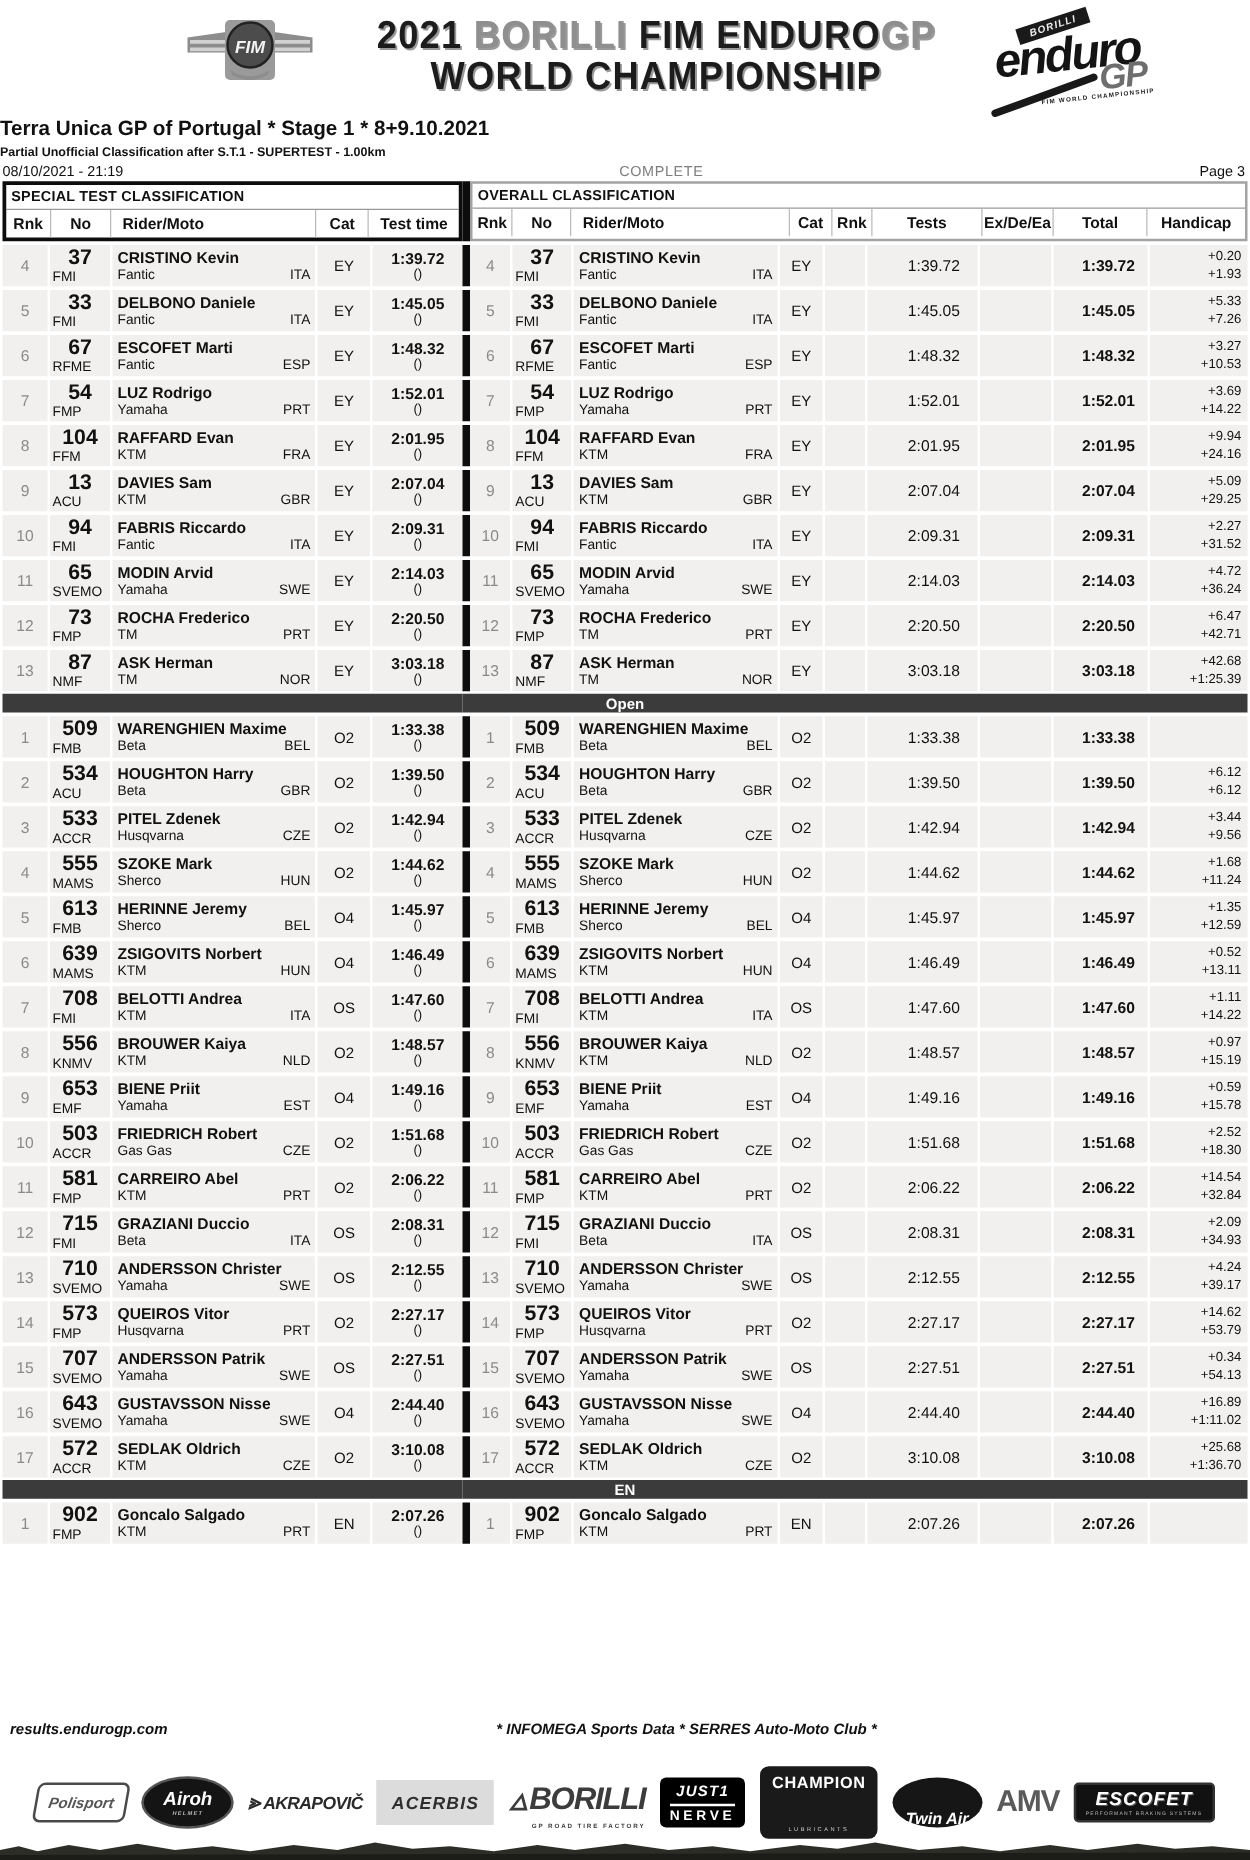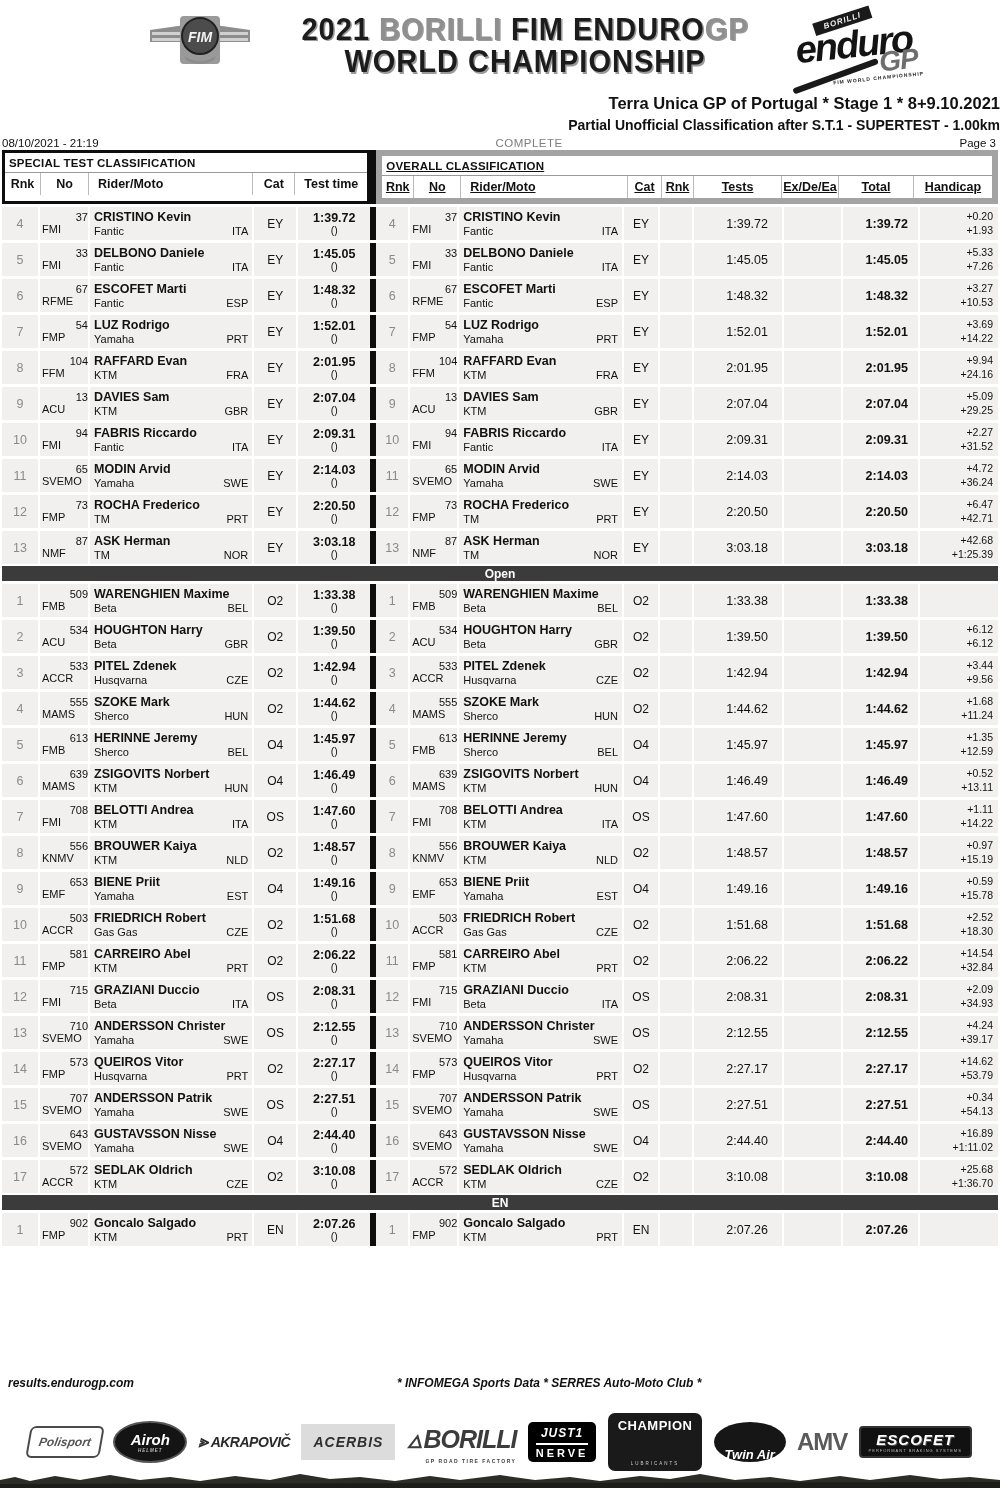--- a/index.html
+++ b/index.html
@@ -12,47 +12,47 @@
   .big-title { text-align:center; font-weight:900; font-size:29px; line-height:1.02; letter-spacing:1px;
                color:#1c1c1c; text-shadow:1.5px 1.5px 0 #9a9a9a; transform:scaleY(1.08); margin-top:8px; }
   .big-title .lt { color:#8f8f8f; }
   .egp-logo { width:150px; height:80px; position:relative; transform:rotate(-6deg); margin-top:2px; }
   .egp-banner { position:absolute; top:2px; left:26px; background:#1a1a1a; color:#eee; font-size:8px; font-weight:700;
                 font-style:italic; padding:2px 10px; transform:rotate(-12deg); letter-spacing:1px;}
   .egp-main { position:absolute; top:12px; left:6px; font-size:38px; font-weight:900; font-style:italic; color:#141414; letter-spacing:-2px;}
   .egp-gp { position:absolute; top:38px; left:88px; font-size:28px; font-weight:900; font-style:italic; color:#6e6e6e; letter-spacing:-1px;}
   .egp-sub { position:absolute; top:66px; left:40px; font-size:5px; font-weight:700; color:#222; letter-spacing:1px;}
   .egp-swoosh { position:absolute; top:60px; left:-2px; width:90px; height:6px; background:#191919; transform:rotate(-14deg); border-radius:3px;}
-  .event-line { text-align:right; font-weight:700; font-size:16.5px; margin-top:2px; }
-  .sub-line { text-align:right; font-weight:700; font-size:14px; margin-top:4px;padding-left:20px; }
+  .event-line { text-align:left; font-weight:700; font-size:16.5px; margin-top:2px; }
+  .sub-line { text-align:left; font-weight:700; font-size:10px; margin-top:4px; }
   .meta-line { display:flex; justify-content:space-between; align-items:flex-end; font-size:11.5px; padding:2px 4px 1px 2px; margin-top:2px;}
   .meta-line .status { color:#7d7d7d; letter-spacing:.5px; }
 
   
   .tables { margin:0 2px; }
   .head-row { display:flex; }
   .lhead { width:369px; border:3px solid #0d0d0d; }
-  .rhead { width:623px; border:6px solid #a3a3a3;text-decoration:underline; }
+  .rhead { width:623px; border:2px solid #a3a3a3; }
   .vdiv-head { width:6px; background:#0d0d0d; }
   .tbl-title { font-size:11.5px; font-weight:700; padding:4px 4px 3px 4px; border-bottom:1px solid #999; letter-spacing:.2px;}
   .cols { display:grid; }
   .lcols { grid-template-columns:36px 48px 1fr 42px 1fr0; grid-template-columns:36px 48px 1fr 42px 72px; }
   .rcols { grid-template-columns:32px 47px 1fr 34px 32px 88px 57px 75px 78px; }
   .hcell { font-size:12.5px; font-weight:700; text-align:center; padding:4px 1px 4px 1px; border-right:1px solid #bbb; }
   .hcell:last-child { border-right:none; }
   .hcell.left { text-align:left; padding-left:9px; }
 
   .body-row { display:flex; margin-top:3px; }
   .lrow { width:369px; display:grid; grid-template-columns:36px 48px 1fr 42px 72px; gap:2px; }
   .rrow { width:623px; display:grid; grid-template-columns:32px 47px 1fr 34px 32px 88px 57px 75px 78px; gap:2px; }
   .vdiv { width:6px; background:#0d0d0d; }
   .cell { background:#f1f0ee; min-height:33px; display:flex; flex-direction:column; justify-content:center; }
   .cell.c { align-items:center; }
   .rnk-val { color:#8a8a8a; font-size:12.5px; }
-  .no-val { font-weight:400; font-size:11px; text-align:right; }
+  .no-val { font-weight:700; font-size:17px; text-align:center; }
   .fed-val { font-size:11px; padding-left:2px; line-height:1.1; }
   .name-val { font-weight:700; font-size:12.5px; line-height:1.15; white-space:nowrap;}
   .bike-line { display:flex; justify-content:space-between; font-size:11px; line-height:1.1; padding-right:4px;}
   .rider-cell { padding-left:4px; }
   .cat-val { font-size:12px; }
   .time-val { font-weight:700; font-size:12.5px; text-align:center; line-height:1.15;}
   .paren { font-size:10.5px; text-align:center; line-height:1; }
   .tests-cell { align-items:flex-end; padding-right:14px; font-size:12.5px; }
   .total-cell { align-items:flex-end; padding-right:10px; font-size:12.5px; font-weight:700; }
   .hc-cell { align-items:flex-end; padding-right:5px; font-size:10.5px; line-height:1.3; }

